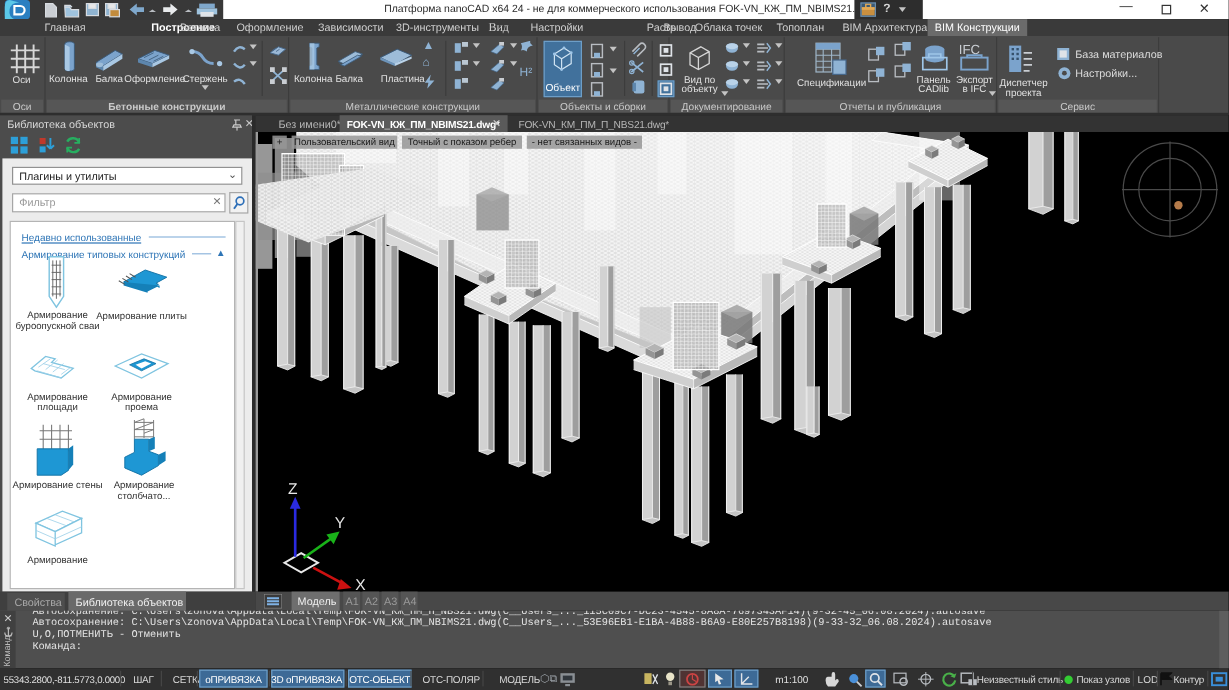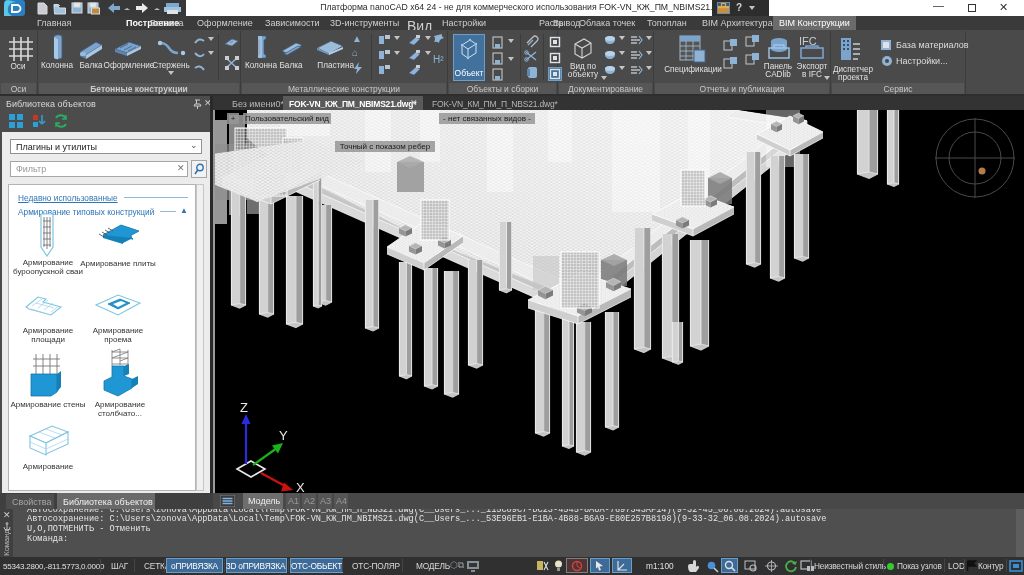--- a/index.html
+++ b/index.html
@@ -52,21 +52,21 @@
 <div class="abs txt" style="left:933px;top:-1px;font-size:11px;color:#333;">—</div>
 <div class="abs" style="left:968px;top:4px;width:8px;height:8px;border:1px solid #333;"></div>
 <div class="abs txt" style="left:999px;top:1px;font-size:11px;color:#333;">✕</div>
 <div class="abs" style="left:0;top:16px;width:1024px;height:14px;background:#3a3a3a;"></div>
 <div class="abs txt" style="left:37px;top:18px;font-size:9px;color:#cfcfcf;font-weight:normal;">Главная</div>
 <div class="abs txt" style="left:101px;top:18px;font-size:9px;color:#fff;font-weight:bold;margin-left:25px;">Построение</div>
 <div class="abs txt" style="left:150px;top:18px;font-size:9px;color:#cfcfcf;font-weight:normal;">Вставка</div>
 <div class="abs txt" style="left:197px;top:18px;font-size:9px;color:#cfcfcf;font-weight:normal;">Оформление</div>
 <div class="abs txt" style="left:265px;top:18px;font-size:9px;color:#cfcfcf;font-weight:normal;">Зависимости</div>
 <div class="abs txt" style="left:330px;top:18px;font-size:9px;color:#cfcfcf;font-weight:normal;">3D-инструменты</div>
-<div class="abs txt" style="left:407px;top:18px;font-size:14px;color:#cfcfcf;font-weight:normal;">Вид</div>
+<div class="abs txt" style="left:407px;top:18px;font-size:10px;color:#cfcfcf;font-weight:normal;font-family:Liberation Serif, serif;">Вид</div>
 <div class="abs txt" style="left:442px;top:18px;font-size:9px;color:#cfcfcf;font-weight:normal;">Настройки</div>
 <div class="abs txt" style="left:505px;top:18px;font-size:9px;color:#cfcfcf;font-weight:normal;margin-left:48px;">Вывод</div>
 <div class="abs txt" style="left:539px;top:18px;font-size:9px;color:#cfcfcf;font-weight:normal;">Растр</div>
 <div class="abs txt" style="left:579px;top:18px;font-size:9px;color:#cfcfcf;font-weight:normal;text-align:center;">Облака точек</div>
 <div class="abs txt" style="left:647px;top:18px;font-size:9px;color:#cfcfcf;font-weight:normal;">Топоплан</div>
 <div class="abs txt" style="left:702px;top:18px;font-size:9px;color:#cfcfcf;font-weight:normal;">BIM Архитектура</div>
 <div class="abs txt" style="left:773px;top:16px;height:14px;padding:2px 6px 0 6px;background:#6b6b6b;font-size:9px;color:#fff;">BIM Конструкции</div>
 <div class="abs" style="left:0;top:30px;width:1024px;height:66px;background:#4a4a4a;"></div>
 <div class="abs" style="left:1px;top:83px;width:35px;height:11px;background:#565656;"></div>
 <div class="abs txt" style="left:1px;top:84px;width:35px;text-align:center;font-size:8.5px;color:#c9c9c9;overflow:hidden;">Оси</div>
@@ -748,21 +748,21 @@
 <path d="M48 363 L72 376" stroke="#cc1111" stroke-width="2.2"></path>
 <path d="M80 380 l-9 -7.5 -3 9 Z" fill="#cc1111"></path>
 <text x="27" y="302" font-size="13" fill="#e8e8e8" font-family="Liberation Sans">Z</text>
 <text x="66" y="330" font-size="13" fill="#e8e8e8" font-family="Liberation Sans">Y</text>
 <text x="83" y="382" font-size="13" fill="#e8e8e8" font-family="Liberation Sans">X</text>
 </g>
   </svg>
 <div class="abs" style="left:213px;top:110px;width:2px;height:383px;background:#9a9a9a;"></div>
 <div class="abs" style="left:227px;top:113px;width:12px;height:11px;background:rgba(150,150,150,0.85);font-size:8px;color:#222;text-align:center;line-height:11px;">+</div>
 <div class="abs txt" style="left:243px;top:113px;width:88px;height:11px;background:rgba(150,150,150,0.85);font-size:8px;color:#1a1a1a;text-align:center;line-height:11px;overflow:hidden;">Пользовательский вид</div>
-<div class="abs txt" style="left:335px;top:113px;width:100px;height:11px;background:rgba(150,150,150,0.85);font-size:8px;color:#1a1a1a;text-align:center;line-height:11px;overflow:hidden;margin-top:28px;">Точный с показом ребер</div>
+<div class="abs txt" style="left:335px;top:113px;width:100px;height:11px;background:rgba(150,150,150,0.85);font-size:8px;color:#1a1a1a;text-align:center;line-height:11px;overflow:hidden;">Точный с показом ребер</div>
 <div class="abs txt" style="left:439px;top:113px;width:96px;height:11px;background:rgba(150,150,150,0.85);font-size:8px;color:#1a1a1a;text-align:center;line-height:11px;overflow:hidden;">- нет связанных видов -</div>
 <div class="abs" style="left:0;top:493px;width:213px;height:16px;background:#3f3f3f;"></div>
 <div class="abs" style="left:6px;top:494px;width:48px;height:15px;background:#4e4e4e;"></div>
 <div class="abs txt" style="left:12px;top:497px;font-size:9px;color:#a8a8a8;">Свойства</div>
 <div class="abs" style="left:57px;top:493px;width:98px;height:16px;background:#6a6a6a;"></div>
 <div class="abs txt" style="left:63px;top:497px;font-size:9px;color:#f0f0f0;">Библиотека объектов</div>
 <div class="abs" style="left:213px;top:493px;width:811px;height:16px;background:#484848;"></div>
 <svg class="abs" style="left:220px;top:495px;" width="15" height="12" viewBox="0 0 15 12">
     <rect x="0" y="0" width="15" height="12" fill="#3a3a3a" stroke="#888" stroke-width="1"></rect>
     <path d="M2.5 3.5 h10 M2.5 6 h10 M2.5 8.5 h10" stroke="#7fb2e5" stroke-width="1.6"></path>

